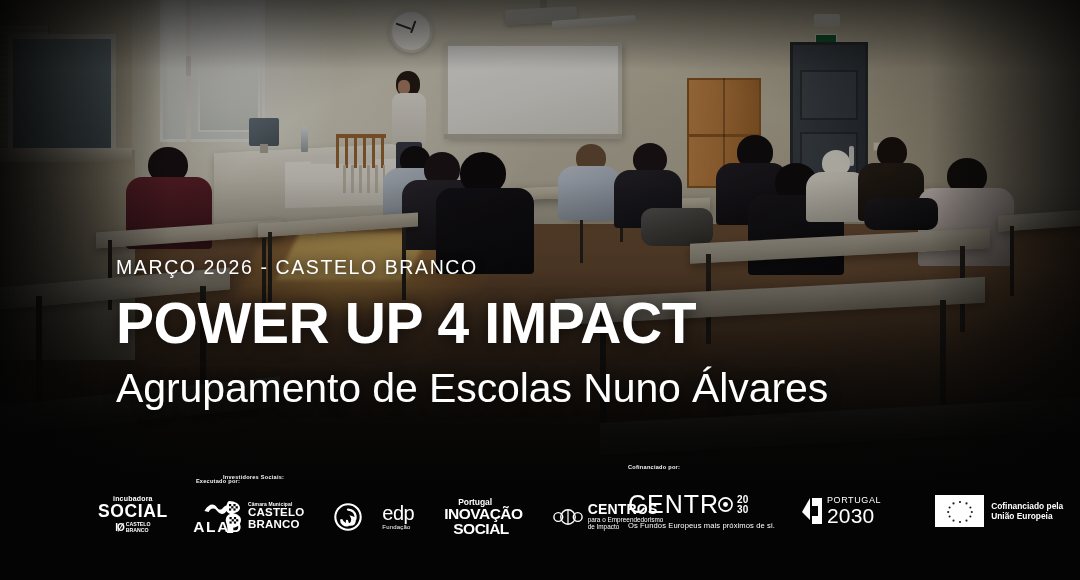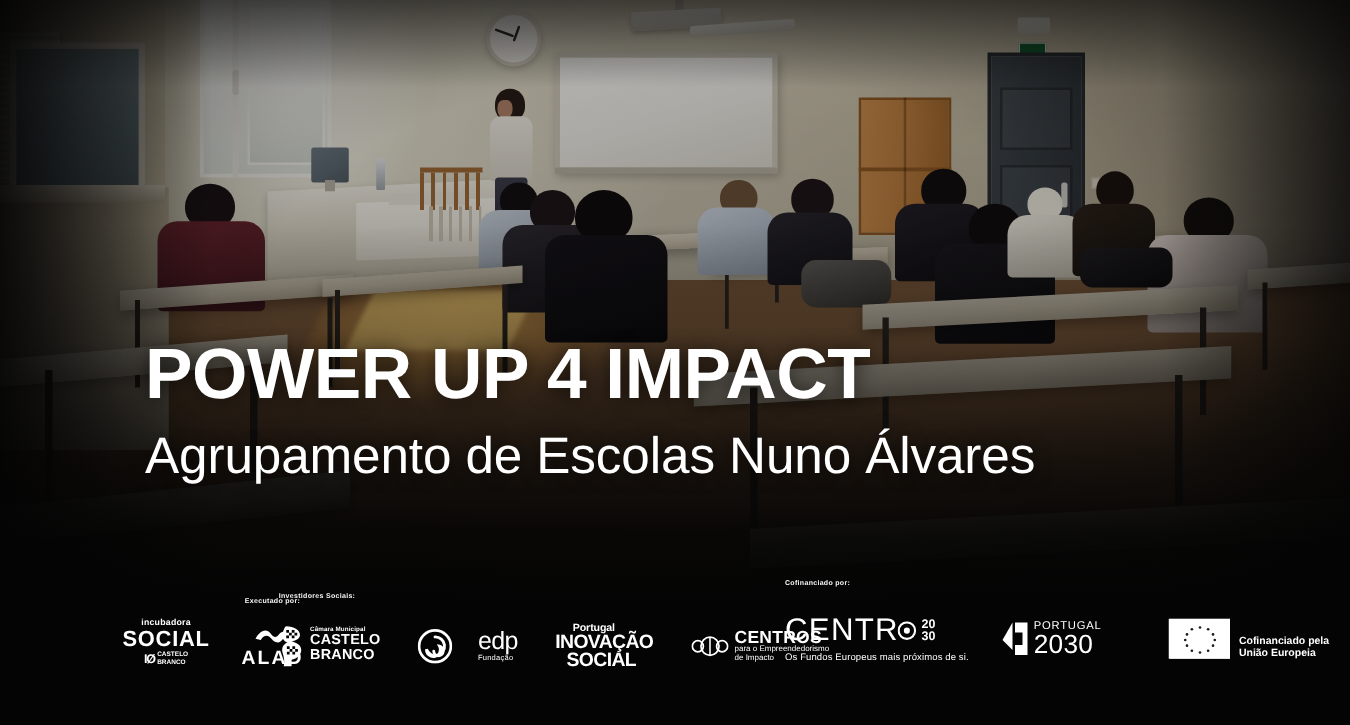--- a/index.html
+++ b/index.html
@@ -417,21 +417,21 @@
   .centro2030 .tag { font-size: 7.6px; font-weight: 400; margin-top: 4px; letter-spacing: 0.1px; }
 
   
   .pt2030 { display: flex; align-items: center; gap: 4px; }
   .pt2030 .mark { width: 22px; height: 30px; }
   .pt2030 .txt { line-height: 1; }
   .pt2030 .t1 { font-size: 9px; font-weight: 400; letter-spacing: 0.6px; }
   .pt2030 .t2 { font-size: 21px; font-weight: 400; letter-spacing: 0.2px; margin-top: 0px; }
 
   
-  .eu { display: flex; align-items: flex-end; gap: 7px; padding-left: 28px; }
+  .eu { display: flex; align-items: center; gap: 7px; padding-left: 28px; }
   .eu .flag {
     width: 49px; height: 32px; background: #ffffff;
     display: flex; align-items: center; justify-content: center;
   }
   .eu .txt { line-height: 1.2; }
   .eu .t1 { font-size: 8.4px; font-weight: 700; }
   .eu .t2 { font-size: 8.4px; font-weight: 700; }
 </style>
 </head>
 <body>
@@ -576,20 +576,21 @@
   </div>
 
   <div class="tint"></div>
   <div class="top-fade"></div>
   <div class="edge-fade-l"></div>
   <div class="edge-fade-r"></div>
   <div class="vignette"></div>
   <div class="bottom-fade"></div>
 
   <div class="content">
+    <div class="kicker">MARÇO 2026 - CASTELO BRANCO</div>
     <div class="headline">POWER UP 4 IMPACT</div>
     <div class="subhead">Agrupamento de Escolas Nuno Álvares</div>
   </div>
 
   <div class="logobar">
 
     <div class="logo-group" style="left:98px; bottom:46px;">
       <div class="incub lg">
         <div class="t1">incubadora</div>
         <div class="t2">SOCIAL</div>

